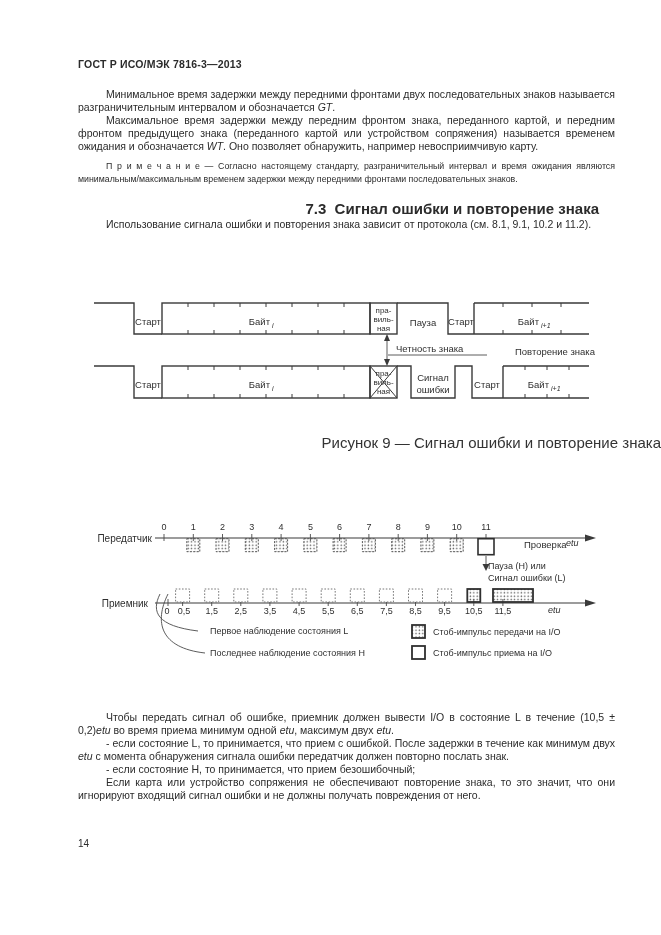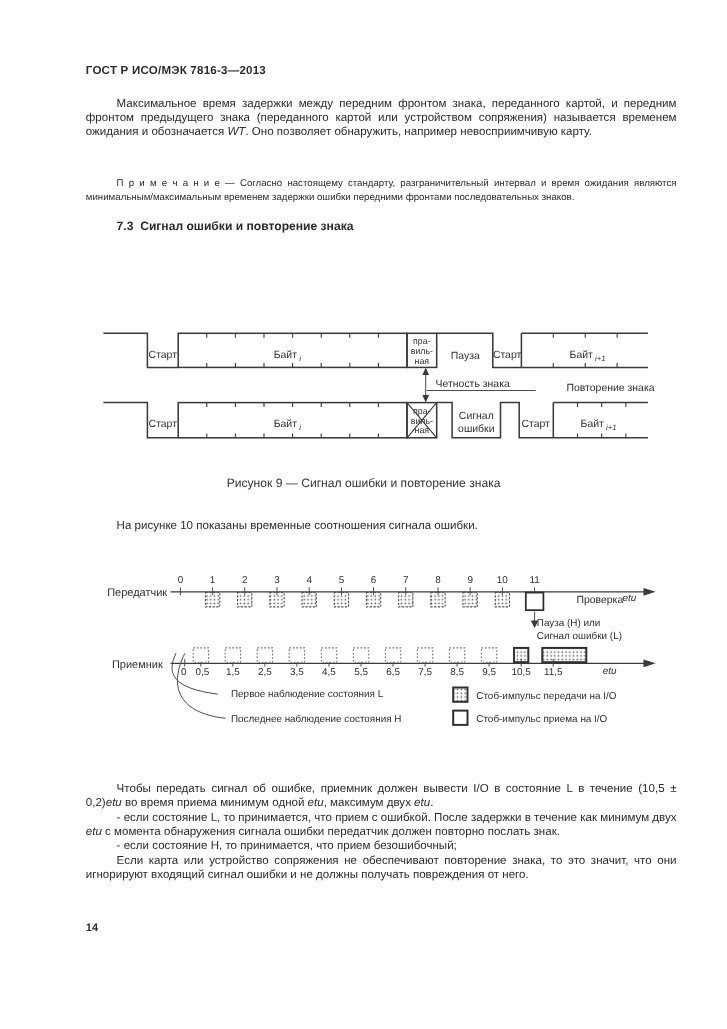--- a/index.html
+++ b/index.html
@@ -3,48 +3,50 @@
 <meta charset="utf-8">
 <style>
   html,body{margin:0;padding:0;background:#e8e8e8;}
   .page{position:relative;width:661px;height:935px;background:#ffffff;overflow:hidden;
         font-family:"Liberation Sans",sans-serif;color:#2b2b2b;}
   .abs{position:absolute;}
   .hdr{left:78px;top:58px;font-size:10.5px;font-weight:bold;letter-spacing:.2px;text-align:center;}
   .txtblock{left:78px;width:537px;font-size:10.5px;line-height:13px;text-align:justify;}
   .txtblock p{margin:0;text-indent:28px;}
   .note{font-size:8.8px;line-height:12.6px;}
-  .h73{left:78px;width:537px;font-size:11px;font-weight:bold;text-indent:28px;}
-  .cap{left:0;width:661px;text-align:center;font-size:11px;color:#333;}
+  .h73{left:62px;width:537px;font-size:15px;font-weight:bold;text-indent:28px;text-align:right;}
+  .cap{left:0;width:661px;text-align:right;font-size:15px;color:#333;}
   .it{font-style:italic;}
-  .pagenum{left:78px;top:838px;font-size:10px;font-weight:bold;}
+  .pagenum{left:78px;top:838px;font-size:10px;}
   svg text{font-family:"Liberation Sans",sans-serif;fill:#2f2f2f;}
   .wv{stroke:#3a3a3a;stroke-width:1.4;fill:none;}
   .wvt{stroke:#3a3a3a;stroke-width:1;fill:none;}
   .ax{stroke:#3a3a3a;stroke-width:1.2;fill:none;}
   .thin{stroke:#4a4a4a;stroke-width:.9;fill:none;}
 </style>
 </head>
 <body>
 
 <div class="page">
 
   <div class="abs hdr">ГОСТ Р ИСО/МЭК 7816-3—2013</div>
 
   <div class="abs txtblock" style="top:88px">
+    <p><span>Минимальное время задержки между передними фронтами двух последовательных знаков называется разграничительным интервалом и обозначается </span><span class="it">GT</span><span>.</span></p>
     <p><span>Максимальное время задержки между передним фронтом знака, переданного картой, и передним фронтом предыдущего знака (переданного картой или устройством сопряжения) называется временем ожидания и обозначается </span><span class="it">WT</span><span>. Оно позволяет обнаружить, например невосприимчивую карту.</span></p>
   </div>
 
   <div class="abs txtblock note" style="top:160px">
-    <p>П р и м е ч а н и е — Согласно настоящему стандарту, разграничительный интервал и время ожидания являются минимальным/максимальным временем задержки ошибки передними фронтами последовательных знаков.</p>
+    <p>П р и м е ч а н и е — Согласно настоящему стандарту, разграничительный интервал и время ожидания являются минимальным/максимальным временем задержки между передними фронтами последовательных знаков.</p>
   </div>
 
   <div class="abs h73" style="top:200px">7.3&nbsp;&nbsp;Сигнал ошибки и повторение знака</div>
 
   <div class="abs txtblock" style="top:218px">
+    <p>Использование сигнала ошибки и повторения знака зависит от протокола (см. 8.1, 9.1, 10.2 и 11.2).</p>
   </div>
 
   <svg class="abs" style="left:0;top:288px" width="661" height="145" viewBox="0 0 661 145">
 
     <g>
       <path class="wv" d="M94 15 H134 V46 H162"></path>
       <rect class="wv" x="162" y="15" width="208" height="31"></rect>
       <g class="wvt">
         <path d="M188 15 v4 M214 15 v4 M240 15 v4 M266 15 v4 M292 15 v4 M318 15 v4 M344 15 v4"></path>
         <path d="M188 42 v4 M214 42 v4 M240 42 v4 M266 42 v4 M292 42 v4 M318 42 v4 M344 42 v4"></path>
@@ -95,23 +97,20 @@
       <text x="433" y="93" font-size="9.5" text-anchor="middle">Сигнал</text>
       <text x="433" y="105" font-size="9.5" text-anchor="middle">ошибки</text>
       <text x="487" y="100" font-size="9.5" text-anchor="middle">Старт</text>
       <text x="549" y="100" font-size="9.5" text-anchor="end">Байт</text>
       <text x="551" y="103" font-size="7" class="it">i+1</text>
     </g>
   </svg>
 
   <div class="abs cap" style="top:434px">Рисунок 9 — Сигнал ошибки и повторение знака</div>
 
-  <div class="abs txtblock" style="top:472px">
-    <p>На рисунке 10 показаны временные соотношения сигнала ошибки.</p>
-  </div>
 
   <svg class="abs" style="left:0;top:510px" width="661" height="170" viewBox="0 0 661 170">
     <defs>
       <pattern id="dotfill" width="3.4" height="3.4" patternUnits="userSpaceOnUse">
         <circle cx="1.2" cy="1.2" r="0.75" fill="#555"></circle>
       </pattern>
     </defs>
 
     <g>
       <text x="152" y="32" font-size="10" text-anchor="end">Передатчик</text>

